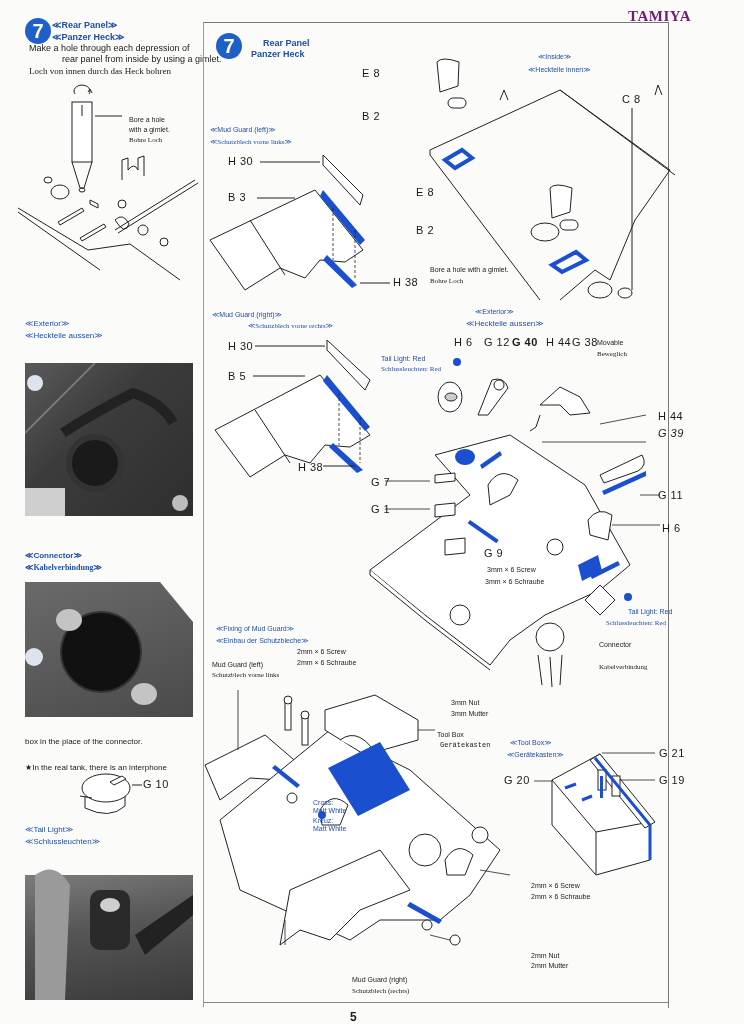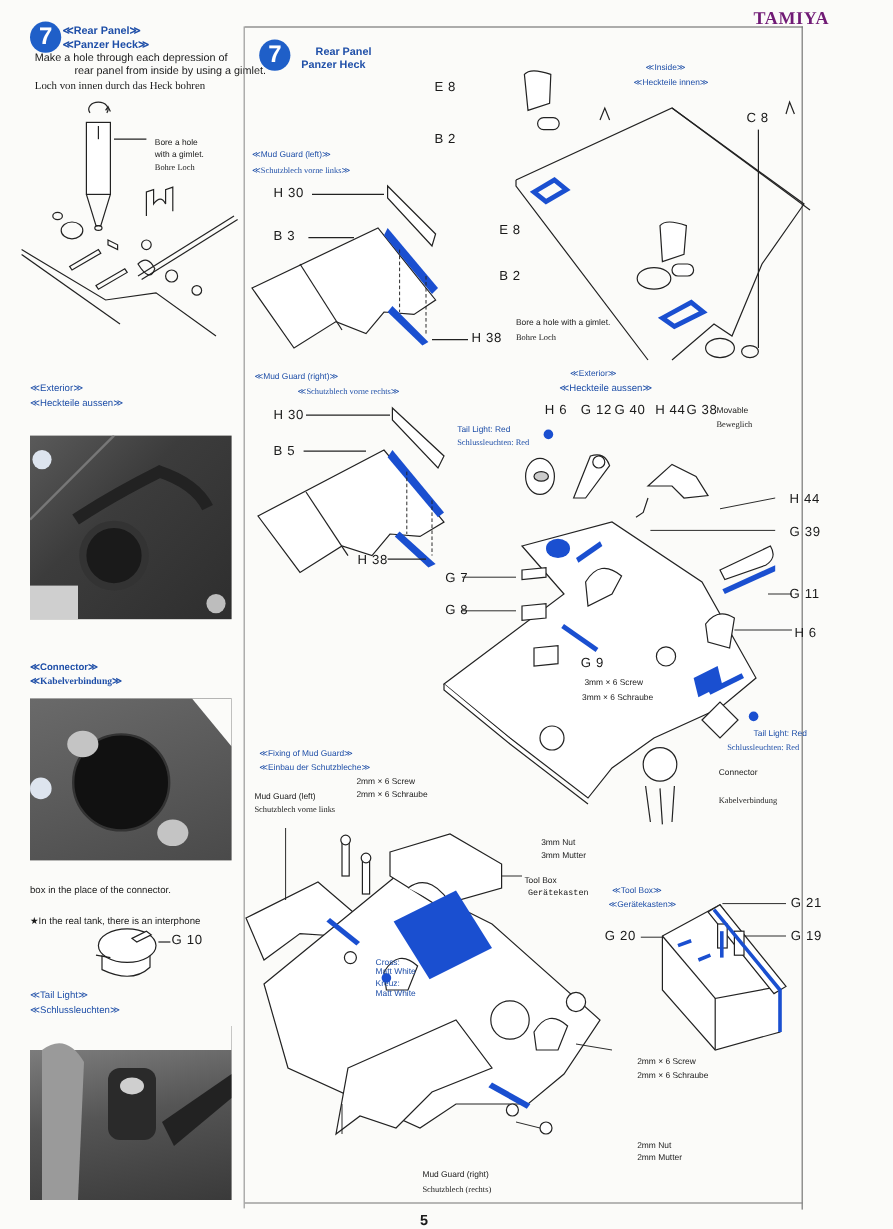--- a/index.html
+++ b/index.html
@@ -203,21 +203,21 @@
 </svg>
 <div class="abs lbl" style="left:228px;top:340px;">H 30</div>
 <div class="abs lbl" style="left:228px;top:370px;">B 5</div>
 <div class="abs lbl" style="left:298px;top:461px;">H 38</div>
 
 <div class="abs sect blue" style="left:475px;top:305px;font-size:7px;">≪Exterior≫</div>
 <div class="abs sect blue" style="left:466px;top:317px;font-size:8px;">≪Heckteile aussen≫</div>
 
 <div class="abs lbl" style="left:454px;top:336px;">H 6</div>
 <div class="abs lbl" style="left:484px;top:336px;">G 12</div>
-<div class="abs lbl" style="left:512px;top:336px;">G 40</div>
+<div class="abs lbl" style="left:512px;top:336px;font-weight:bold;">G 40</div>
 <div class="abs lbl" style="left:546px;top:336px;">H 44</div>
 <div class="abs lbl" style="left:572px;top:336px;">G 38</div>
 <div class="abs small" style="left:597px;top:337px;">Movable</div>
 <div class="abs small serif" style="left:597px;top:349px;">Beweglich</div>
 
 <div class="abs small blue" style="left:381px;top:353px;">Tail Light: Red</div>
 <div class="abs small blue serif" style="left:381px;top:364px;">Schlussleuchten: Red</div>
 
 <svg width="300" height="330" style="left:360px;top:375px;">
   <g fill="#fff" stroke="#222" stroke-width="1">
@@ -255,25 +255,25 @@
   <g stroke="#222" stroke-width="0.8" fill="none">
     <line x1="240" y1="49" x2="286" y2="40"></line>
     <line x1="182" y1="67" x2="286" y2="67"></line>
     <line x1="25" y1="106" x2="70" y2="106"></line>
     <line x1="25" y1="134" x2="70" y2="134"></line>
     <line x1="280" y1="120" x2="300" y2="120"></line>
     <line x1="252" y1="150" x2="300" y2="150"></line>
   </g>
 </svg>
 <div class="abs lbl" style="left:658px;top:410px;">H 44</div>
-<div class="abs lbl" style="left:658px;top:438px;">G 39</div>
+<div class="abs lbl" style="left:658px;top:427px;font-style:italic;">G 39</div>
 <div class="abs lbl" style="left:658px;top:489px;">G 11</div>
 <div class="abs lbl" style="left:662px;top:522px;">H 6</div>
 <div class="abs lbl" style="left:371px;top:476px;">G 7</div>
-<div class="abs lbl" style="left:371px;top:503px;">G 8</div>
+<div class="abs lbl" style="left:371px;top:503px;">G 1</div>
 <div class="abs lbl" style="left:484px;top:547px;">G 9</div>
 <div class="abs small" style="left:487px;top:564px;">3mm × 6 Screw</div>
 <div class="abs small" style="left:485px;top:576px;">3mm × 6 Schraube</div>
 <div class="abs small blue" style="left:628px;top:606px;">Tail Light: Red</div>
 <div class="abs small blue serif" style="left:606px;top:618px;">Schlussleuchten: Red</div>
 <div class="abs small" style="left:599px;top:639px;">Connector</div>
 <div class="abs small serif" style="left:599px;top:650px;margin-top:12px;">Kabelverbindung</div>
 <div class="abs small" style="left:451px;top:697px;">3mm Nut</div>
 <div class="abs small" style="left:451px;top:708px;">3mm Mutter</div>
 

